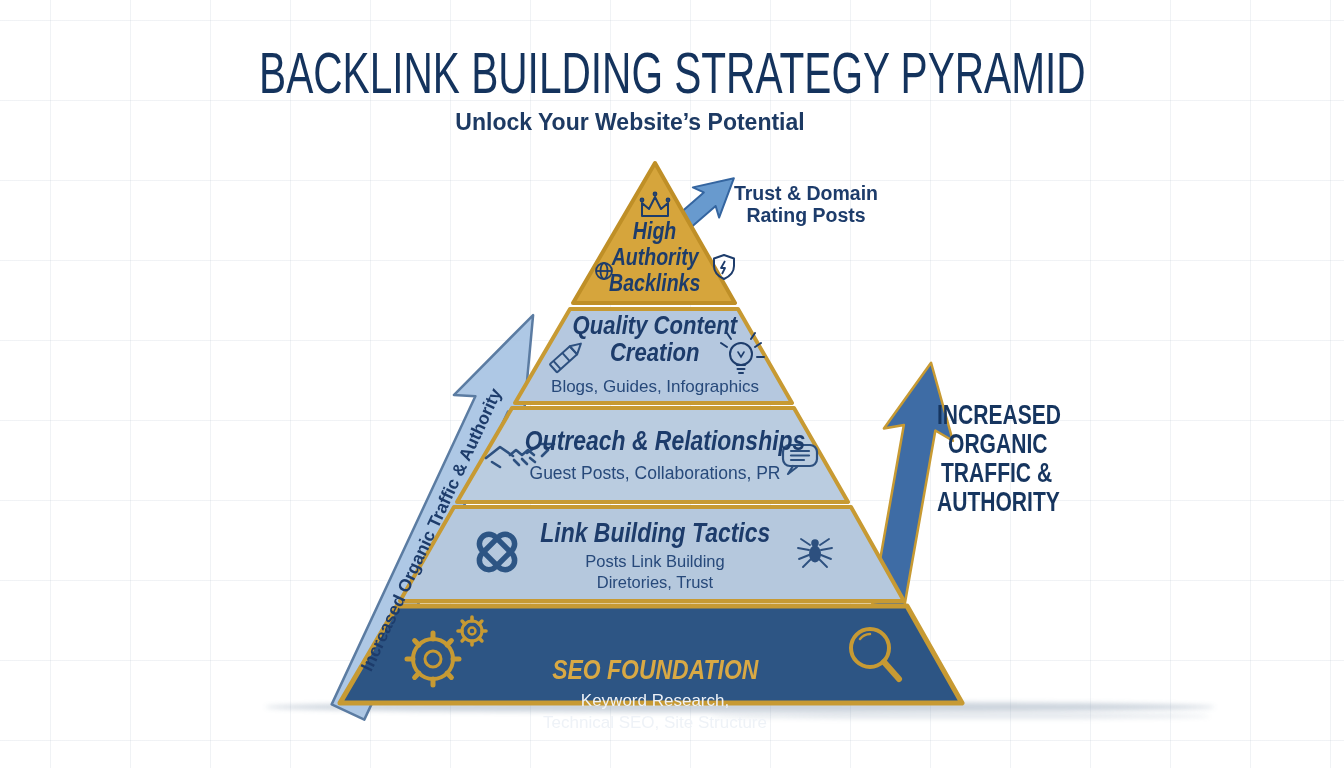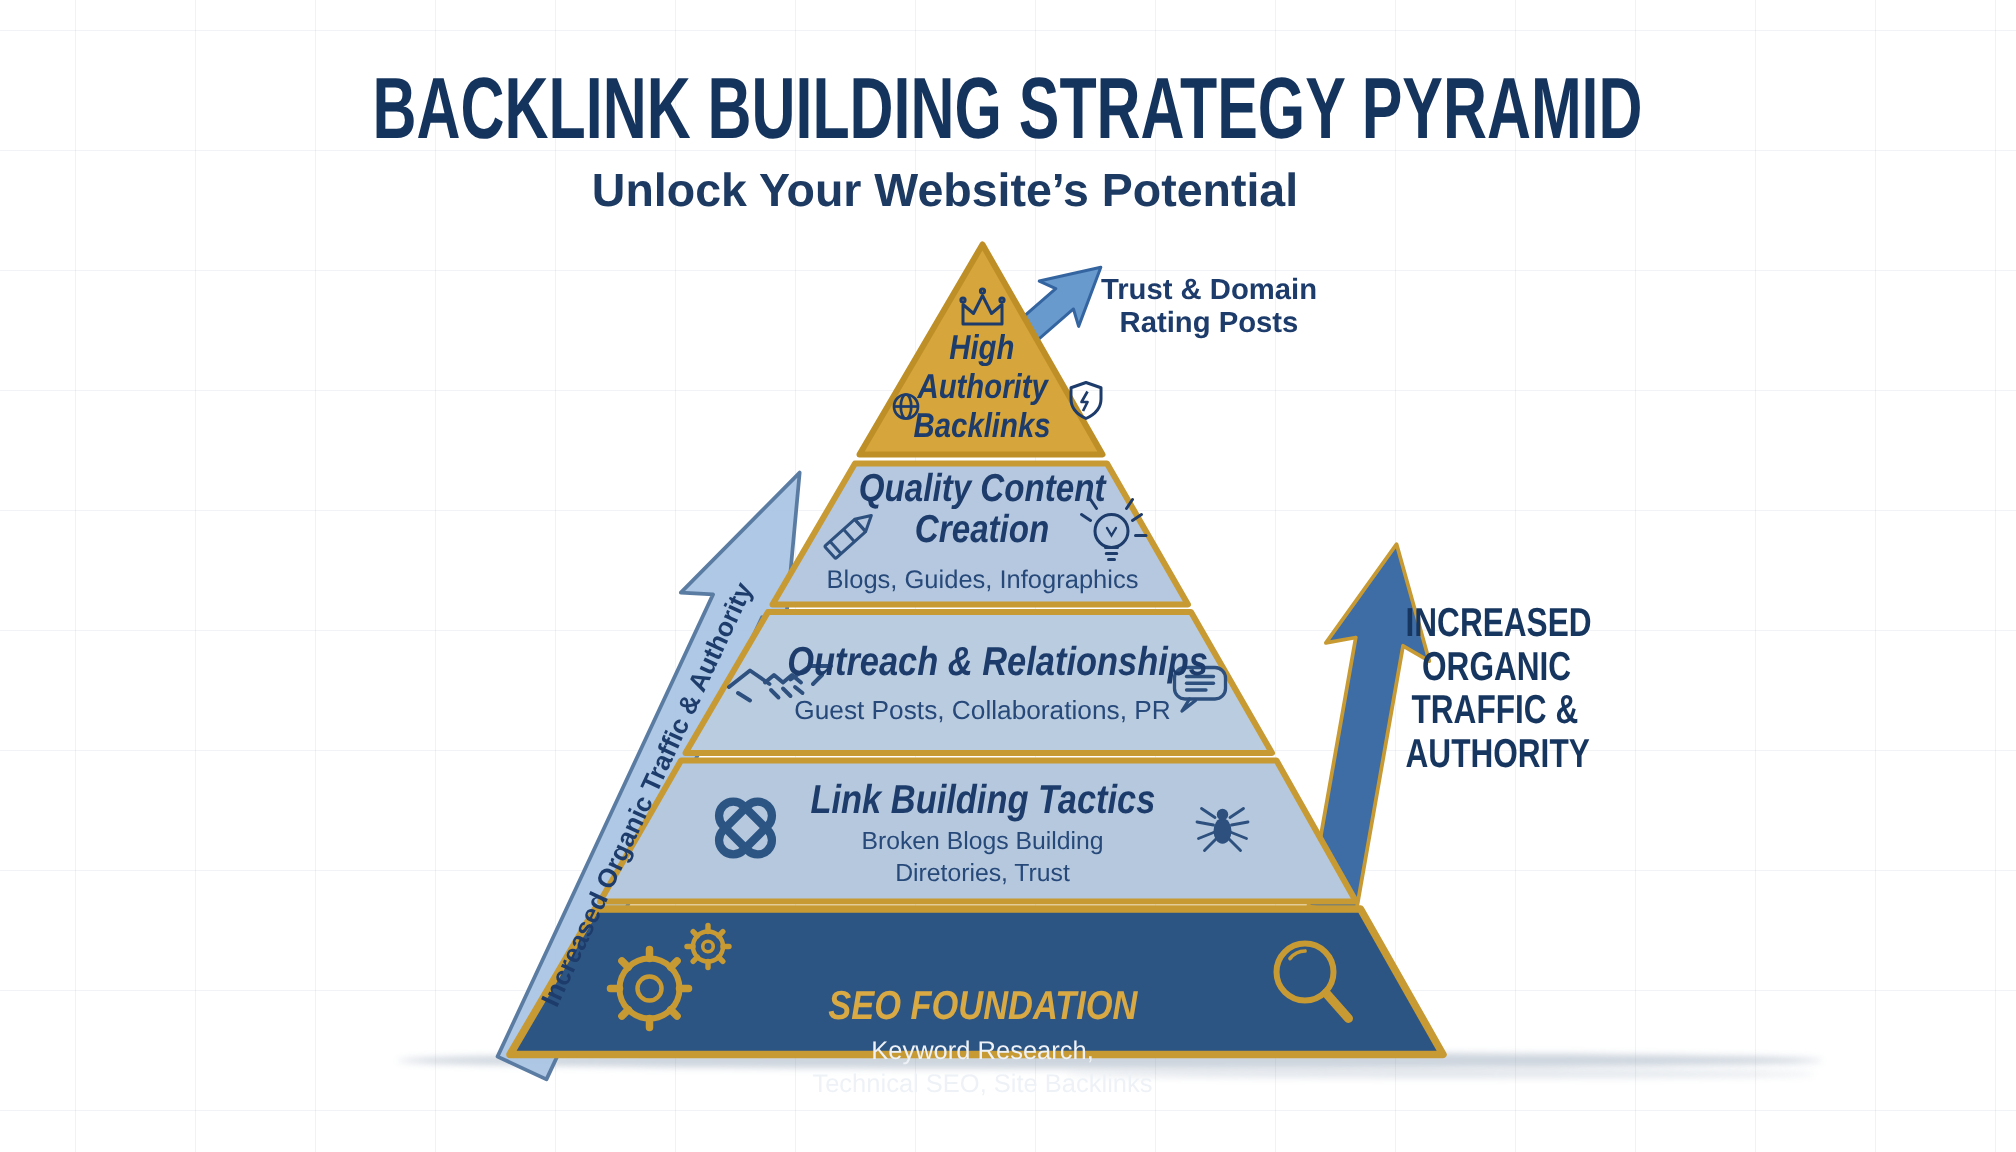--- a/index.html
+++ b/index.html
@@ -13,22 +13,22 @@
     background-position:50px 20px;
     font-family:"Liberation Sans", sans-serif;
     color:#1d3c6b;
   }
   .abs{position:absolute;text-align:center;}
   .ctr{text-align:center;}
   .cond{display:inline-block;transform:scaleX(.85);transform-origin:center;white-space:nowrap;}
   .cond-xl{display:inline-block;transform:scaleX(.70);transform-origin:center;white-space:nowrap;}
   .cond-l{display:inline-block;transform:scaleX(.78);transform-origin:left center;white-space:nowrap;}
 
-  .page-title{top:44px;left:0;width:1344px;font-size:58px;font-weight:700;letter-spacing:0;color:#14335d;line-height:1;text-align:center;}
-  .page-subtitle{top:109px;left:0;width:1260px;font-size:31px;font-weight:700;color:#1d3a63;}
+  .page-title{top:44px;left:0;width:1344px;font-size:58px;font-weight:400;letter-spacing:0;color:#14335d;line-height:1;text-align:center;}
+  .page-subtitle{top:109px;left:0;width:1260px;font-size:23px;font-weight:700;color:#1d3a63;}
 
   svg.layer{position:absolute;left:0;top:0;}
 
   .lvl-text{line-height:1.06;}
   .lvl-title{font-weight:700;color:#1d3c6b;font-style:italic;}
   .lvl-sub{font-weight:400;color:#27497a;}
 
   .l1-text{left:570px;top:218px;width:170px;font-size:23px;line-height:26px;}
   .l2-text{left:525px;top:312px;width:260px;}
   .l2-text .lvl-title{font-size:26px;line-height:27px;}
@@ -180,30 +180,30 @@
   </div>
 
   <div class="abs ctr lvl-text l3-text">
     <div class="lvl-title"><span class="cond">Outreach &amp; Relationships</span></div>
     <div class="lvl-sub">Guest Posts, Collaborations, PR</div>
   </div>
 
   <div class="abs ctr lvl-text l4-text">
     <div class="lvl-title"><span class="cond">Link Building Tactics</span></div>
     <div class="lvl-sub">
-      <div>Broken Blogs Building</div>
+      <div>Posts Link Building</div>
       <div>Diretories, Trust</div>
     </div>
   </div>
 
   <div class="abs ctr lvl-text l5-text">
     <div class="lvl-title"><span class="cond">SEO FOUNDATION</span></div>
     <div class="lvl-sub">
       <div>Keyword Research,</div>
-      <div>Technical SEO, Site Backlinks</div>
+      <div>Technical SEO, Site Structure</div>
     </div>
   </div>
 
   <div class="abs trust-label">
     <div>Trust &amp; Domain</div>
     <div>Rating Posts</div>
   </div>
 
   <div class="abs left-arrow-label">
     <span>Increased Organic Traffic &amp; Authority</span>

